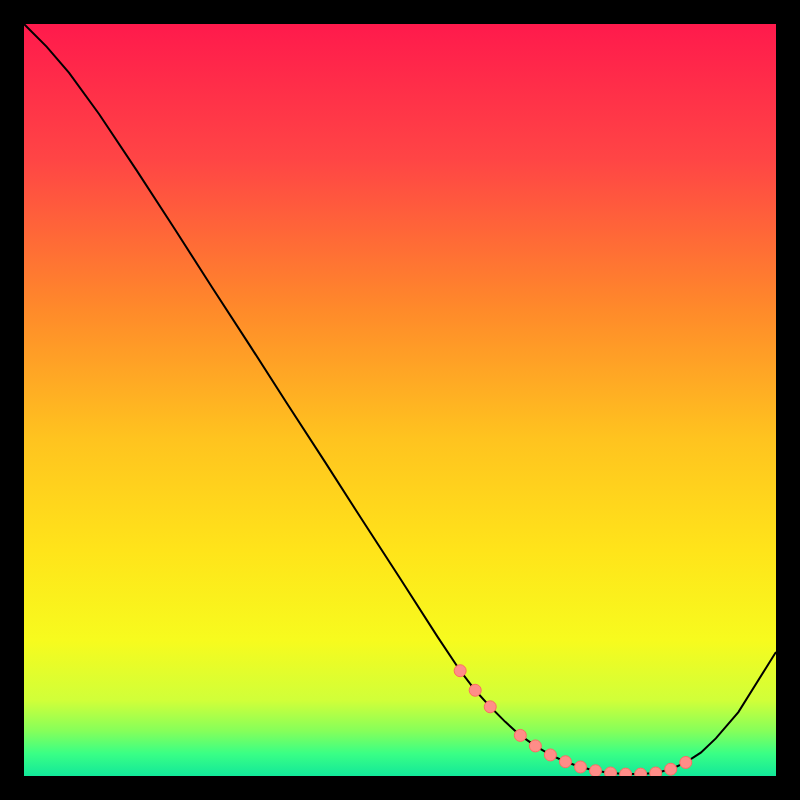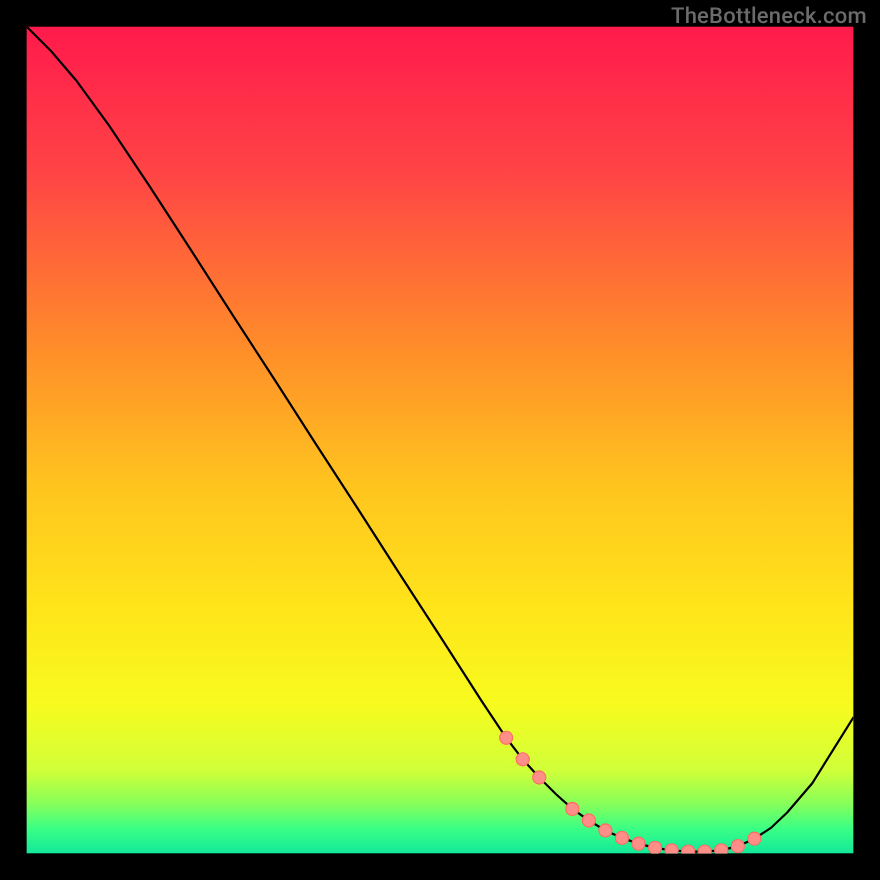--- a/index.html
+++ b/index.html
@@ -33,21 +33,20 @@
     top: 24px;
     width: 752px;
     height: 752px;
   }
   svg { display: block; }
 </style>
 </head>
 <body>
 
 <div class="frame">
-  <div class="watermark">TheBottleneck.com</div>
   <div class="plot-wrap">
     <svg id="chart-svg" width="752" height="752" viewBox="0 0 752 752">
       <defs>
         <linearGradient id="bg-grad" x1="0" y1="0" x2="0" y2="1">
             <stop offset="0.00%" stop-color="#ff1a4c"></stop>
             <stop offset="18.00%" stop-color="#ff4545"></stop>
             <stop offset="38.00%" stop-color="#ff8a2a"></stop>
             <stop offset="55.00%" stop-color="#ffc31f"></stop>
             <stop offset="70.00%" stop-color="#ffe41a"></stop>
             <stop offset="82.00%" stop-color="#f7fb1e"></stop>

